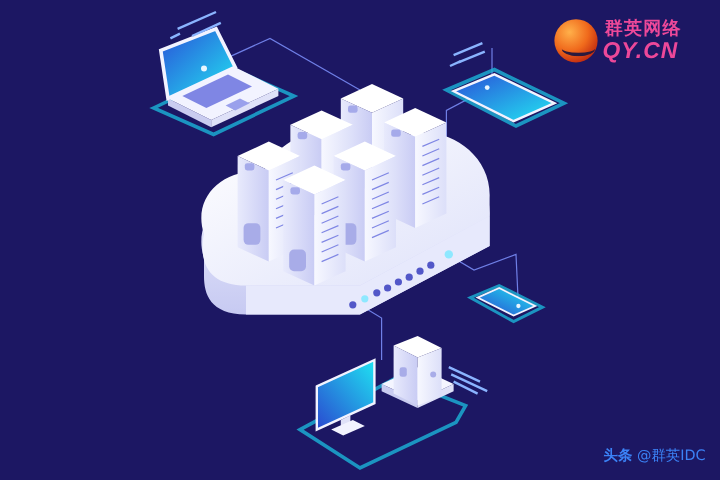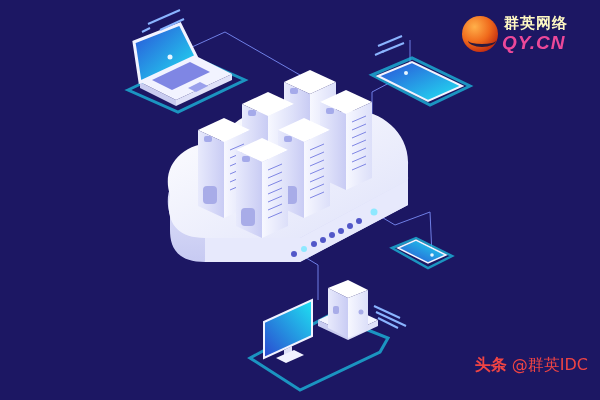--- a/index.html
+++ b/index.html
@@ -3,23 +3,23 @@
 <meta charset="utf-8">
 <style>
   html, body { margin:0; padding:0; }
   body { width:600px; height:400px; overflow:hidden; background:#1c1763; font-family:"DejaVu Sans", sans-serif; }
   .canvas { position:relative; width:600px; height:400px; background:#1c1763; overflow:hidden; }
   svg.scene { position:absolute; left:0; top:0; }
   .logo { position:absolute; left:460px; top:12px; width:130px; height:46px; }
   .logo-ball { position:absolute; left:2px; top:4px; width:36px; height:36px; border-radius:50%;
     background: radial-gradient(circle at 35% 30%, #ffb04a 0%, #f06a1c 45%, #c0280f 80%, #8a1408 100%); }
   .logo-swoosh { position:absolute; left:6px; top:18px; width:28px; height:10px; border-bottom:3px solid #2a1a3e; border-radius:0 0 50% 50%; }
-  .logo-cn { position:absolute; left:44px; top:2px; color:#fef9c3; font-size:15px; font-weight:bold; letter-spacing:1px; white-space:nowrap; }
+  .logo-cn { position:absolute; left:44px; top:2px; color:#ec4899; font-size:15px; font-weight:bold; letter-spacing:1px; white-space:nowrap; }
   .logo-en { position:absolute; left:42px; top:20px; color:#ec4899; font-size:19px; font-weight:bold; font-style:italic; letter-spacing:1px; white-space:nowrap; font-family:"Liberation Sans", sans-serif; }
-  .caption { position:absolute; right:12px; bottom:24px; color:#ef4444; font-size:16px; white-space:nowrap; }
+  .caption { position:absolute; right:12px; bottom:12px; color:#3b82f6; font-size:12px; white-space:nowrap; }
   .caption b { font-weight:bold; }
 </style>
 </head>
 <body>
 
 <div class="canvas">
   <svg class="scene" width="600" height="400" viewBox="0 0 600 400">
     <defs>
       <linearGradient id="screenGrad" x1="0" y1="0" x2="1" y2="1">
         <stop offset="0" stop-color="#2a4fd8"></stop>

